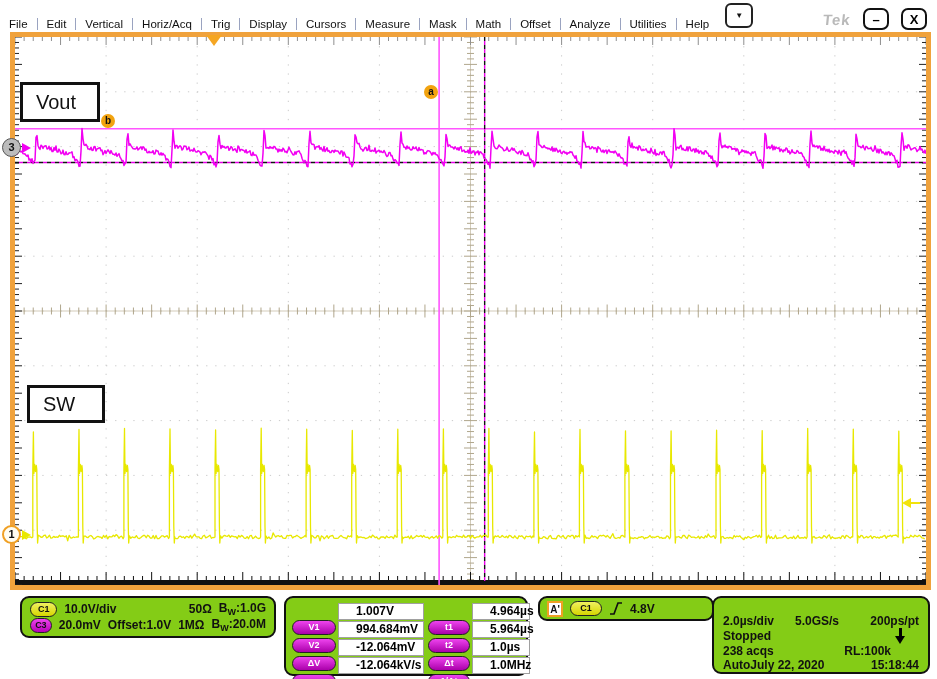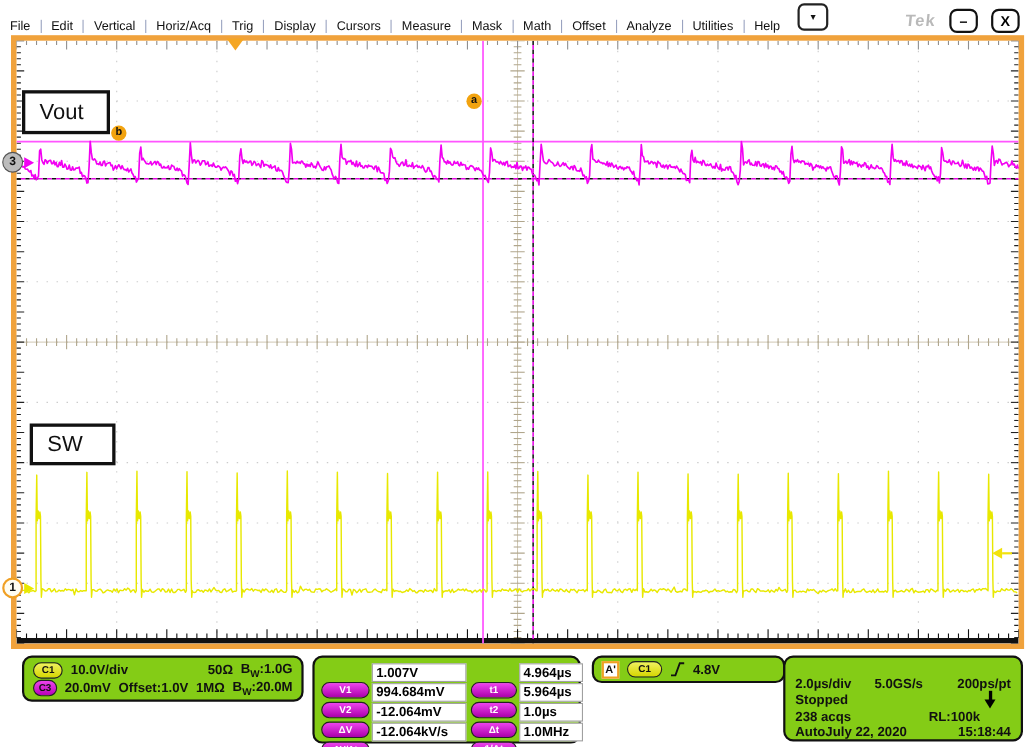--- a/index.html
+++ b/index.html
@@ -76,21 +76,21 @@
   .badge{
     border-radius:9px;border:1px solid #222;text-align:center;
     font:bold 9px "Liberation Sans",sans-serif;line-height:13px;height:13px;
   }
   .badge-yellow{background:linear-gradient(#f0f060,#d6d600);color:#111;width:32px;}
   .badge-mag-ch{background:linear-gradient(#ee44ee,#b800b8);color:#111;width:32px;}
   .badge-mag{background:linear-gradient(#ee44ee,#aa00aa);color:#fff;width:100%;margin-top:32px;}
   .grow{flex:1;}
   #panel-meas{left:284px;top:596px;width:244px;height:80px;padding:5px 6px;display:grid;
     grid-template-columns:42px 86px 40px 58px;grid-auto-rows:16px;column-gap:4px;row-gap:2px;align-items:center;}
-  .meas-val{border:1px solid #a0a0a0;height:15px;line-height:15px;padding-left:3px;font:bold 12px "Liberation Sans",sans-serif;background:#fff;white-space:nowrap;}
+  .meas-val{border:1px solid #a0a0a0;height:15px;line-height:15px;padding-left:17px;font:bold 12px "Liberation Sans",sans-serif;background:#fff;white-space:nowrap;}
   #panel-trig{left:538px;top:596px;width:176px;height:25px;padding:0 7px;display:flex;align-items:center;gap:7px;}
   .aprime{width:16px;height:16px;border:2px solid #f0a024;box-sizing:border-box;text-align:center;
     font:bold 10px "Liberation Sans",sans-serif;line-height:13px;color:#111;background:#fff;}
   #panel-time{left:712px;top:596px;width:218px;height:78px;padding:16px 9px;display:flex;flex-direction:column;justify-content:space-between;}
   .tb-row{display:flex;align-items:center;height:16px;}
   .stop-icon{width:11px;height:16px;position:relative;margin-right:13px;}
   .stop-icon .stem{position:absolute;left:4px;top:0;width:3px;height:9px;background:#000;}
   .stop-icon .head{position:absolute;left:0;top:8px;width:0;height:0;
     border-left:5.5px solid transparent;border-right:5.5px solid transparent;border-top:8px solid #000;}
 </style>

